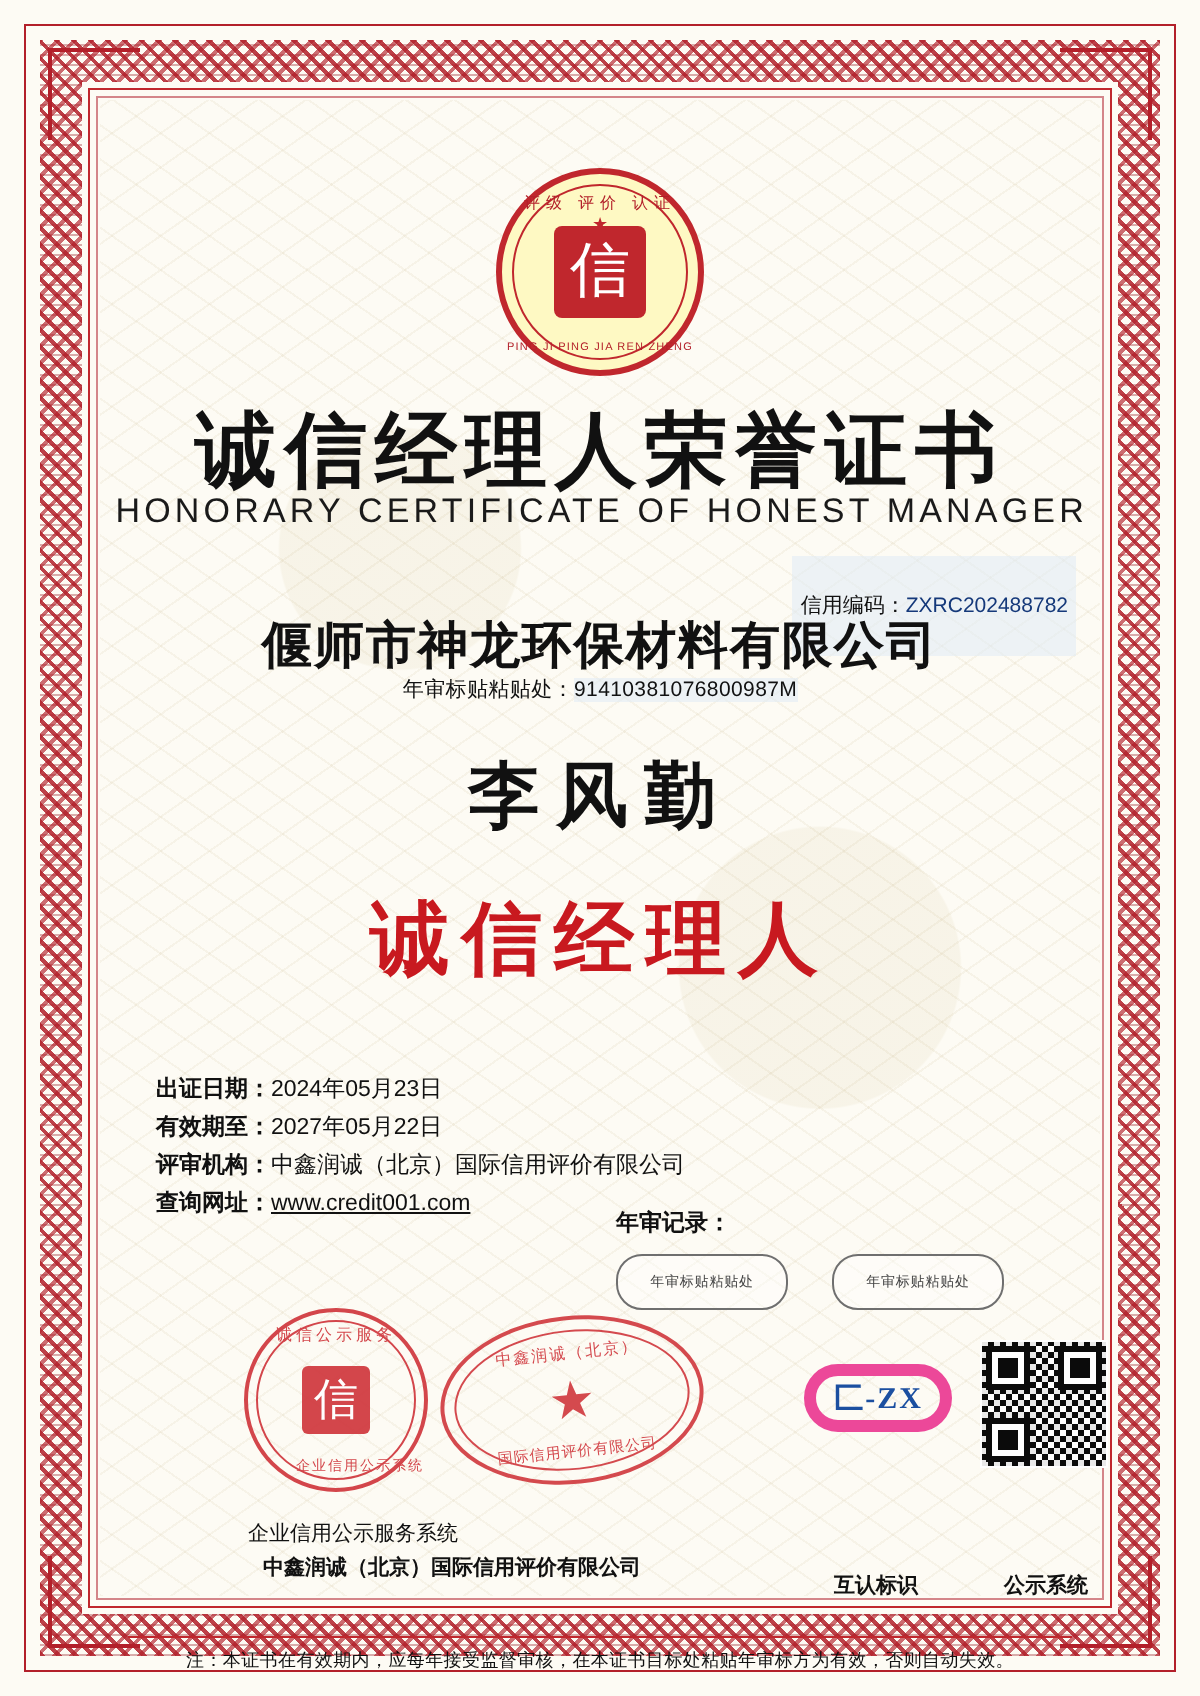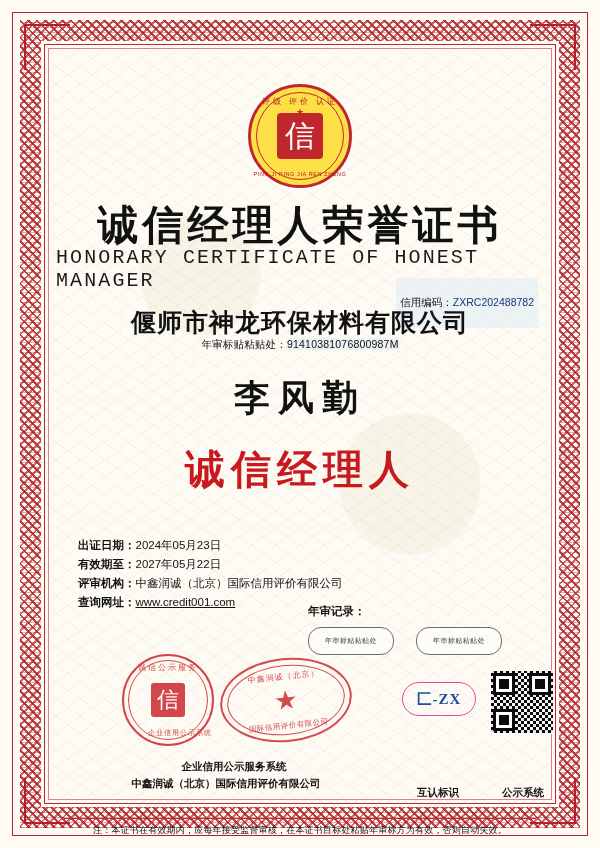--- a/index.html
+++ b/index.html
@@ -106,21 +106,21 @@
     top: 28px;
     width: 104px;
     height: 104px;
   }
   .emblem {
     position: relative;
     width: 104px; height: 104px;
     border-radius: 50%;
     border: 3px solid #c0272d;
     box-sizing: border-box;
-    background: #fde047;
+    background: #fef9c3;
   }
   .emblem .ring2 {
     position: absolute;
     left: 5px; top: 5px; right: 5px; bottom: 5px;
     border-radius: 50%;
     border: 1px solid #c0272d;
   }
   .emblem .core {
     position: absolute;
     left: 50%; top: 50%;
@@ -169,25 +169,25 @@
     text-align: center;
     font-family: "Liberation Serif", serif;
     font-weight: bold;
     font-size: 41px;
     letter-spacing: 4px;
     color: #111;
   }
   .title-en {
     position: absolute;
     top: 190px; left: 0; width: 100%;
-    text-align: left;
-    font-size: 20px;
+    text-align: right;
+    font-size: 17px;
     letter-spacing: 2.1px;
     color: #1a1a1a;
-    font-family: Liberation Mono, monospace;
+    font-family: Liberation Sans, sans-serif;
   }
 
   
   .credit-no {
     position: absolute;
     top: 222px; right: 6px;
     font-size: 10.5px;
     color: #111;
     background: rgba(224,235,245,0.55);
     padding: 18px 4px;
@@ -372,21 +372,21 @@
     font-size: 7.5px; color: #d0373d;
     letter-spacing: 0.5px;
     font-family: "Liberation Serif", serif;
   }
 
   
   .logo-ezx {
     position: absolute;
     left: 330px; top: 28px;
     width: 74px; height: 34px;
-    border: 1px solid #ec4899;
+    border: 6px solid #ec4899;
     border-radius: 17px;
     box-sizing: border-box;
     display: flex;
     align-items: center;
     justify-content: center;
     font-family: "Liberation Serif", serif;
     font-weight: bold;
     font-size: 15px;
     letter-spacing: 1px;
     color: #1b4fa0;
@@ -424,21 +424,21 @@
   .caps {
     position: absolute;
     left: 16px;
     top: 704px;
     width: 466px;
     font-size: 10.5px;
     color: #111;
   }
   .caps .c1 {
     position: absolute; left: 52px; top: 0; width: 220px;
-    text-align: center; font-weight: bold;
+    text-align: left; font-weight: normal;
   }
   .caps .c2 {
     position: absolute; left: 20px; top: 17px; width: 268px;
     text-align: center; font-weight: bold;
   }
   .caps .c3 {
     position: absolute; left: 316px; top: 26px; width: 100px;
     text-align: center; font-weight: bold;
   }
   .caps .c4 {

